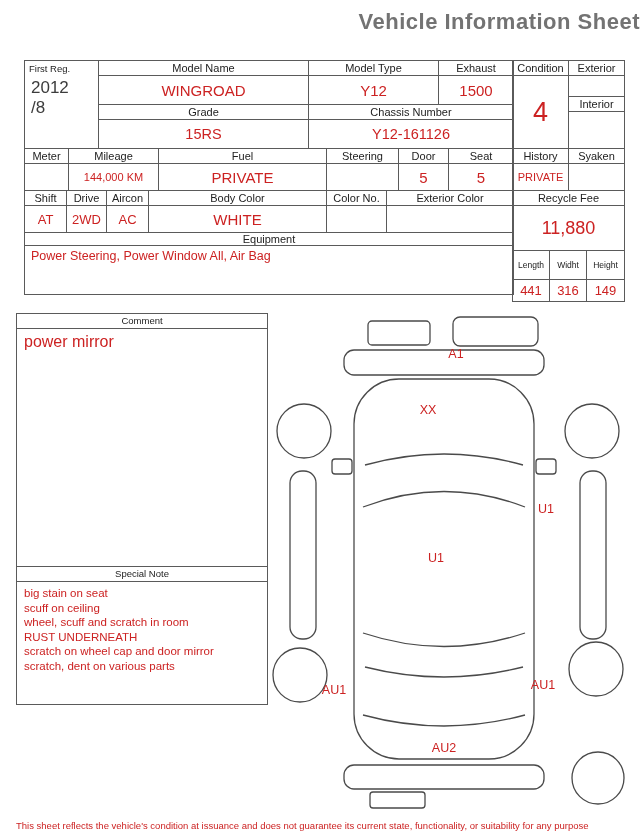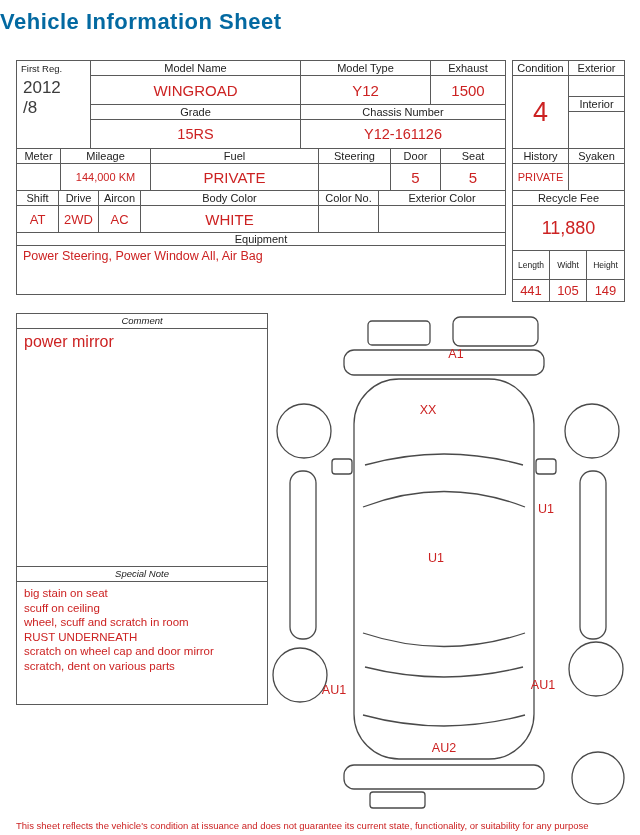--- a/index.html
+++ b/index.html
@@ -1,25 +1,25 @@
 <!DOCTYPE html>
 <html style="--accent: #cc2222; --line: #5a5a5a;"><head>
 <meta charset="utf-8">
 <style>
   :root { --accent:#cc2222; --line:#5a5a5a; --ink:#222; }
   * { box-sizing:border-box; }
   html,body { margin:0; padding:0; background:#fff; }
   body { width:640px; height:835px; font-family:"Liberation Sans", sans-serif; color:var(--ink); }
   #sheet { position:relative; width:640px; height:835px; background:#fff; overflow:hidden; }
 
-  #title { position:absolute; top:9px; left:0; width:100%; text-align:left;
-           font-size:22px; font-weight:600; letter-spacing:0.5px; color:#0369a1; }
+  #title { position:absolute; top:9px; left:0; width:100%; text-align:right;
+           font-size:22px; font-weight:600; letter-spacing:0.5px; color:#737373; }
 
   .tbl-stack { position:absolute; }
-  #left-tables  { left:16px;  top:60px; }
+  #left-tables  { left:24px;  top:60px; }
   #right-tables { left:512px; top:60px; }
 
   table { border-collapse:collapse; table-layout:fixed; margin-top:-1px; }
   .tbl-stack table:first-child { margin-top:0; }
   #left-tables table  { width:489px; }
   #right-tables table { width:112px; }
 
   th, td { border:1px solid var(--line); padding:0 2px; text-align:center;
            vertical-align:middle; overflow:hidden; white-space:nowrap; }
   th { font-weight:normal; font-size:11px; color:var(--ink); height:15px; }
@@ -38,21 +38,21 @@
 
   td.equip { height:49px; vertical-align:top; text-align:left;
              color:var(--accent); font-size:12.5px; padding:3px 6px; white-space:normal; }
 
   td.blank21 { height:21px; } td.blank37 { height:37px; } td.h29 { height:29px; }
   td.h22 { height:22px; }
 
   #comment-box { position:absolute; left:16px; top:313px; width:252px; height:392px;
                  border:1px solid var(--line); display:flex; flex-direction:column; background:#fff; }
   .box-hdr { height:15px; border-bottom:1px solid var(--line); text-align:center;
-             font-size:9.5px; line-height:14px; flex:0 0 auto;font-style:italic; }
+             font-size:9.5px; line-height:14px; flex:0 0 auto; }
   #comment-body { flex:1 1 auto; border-bottom:1px solid var(--line);
                   color:var(--accent); font-size:16px; padding:4px 7px; }
   #sn-body { flex:0 0 122px; color:var(--accent); font-size:11.5px;
              line-height:14.5px; padding:4px 7px; }
 
   #diagram { position:absolute; left:268px; top:313px; width:360px; height:496px; }
   #diagram svg { position:absolute; left:0; top:0; }
   .mark { position:absolute; transform:translate(-50%,-50%); color:var(--accent);
           font-size:12.5px; white-space:nowrap; }
 
@@ -238,21 +238,21 @@
           <col style="width:38px">
         </colgroup>
       <tbody>
           <tr>
         <th class="small" style="height:13px">Length</th>
         <th class="small" style="height:29px">Widht</th>
         <th class="small" style="height:13px">Height</th>
       </tr>
       <tr>
         <td class="v-md h22">441</td>
-        <td class="v-md h22">105</td>
+        <td class="v-md h22">316</td>
         <td class="v-md h22">149</td>
       </tr>
     </tbody>
       </table>
   </div>
 
   <div id="comment-box">
     <div class="box-hdr">Comment</div>
     <div id="comment-body">
       <div>power mirror</div>

